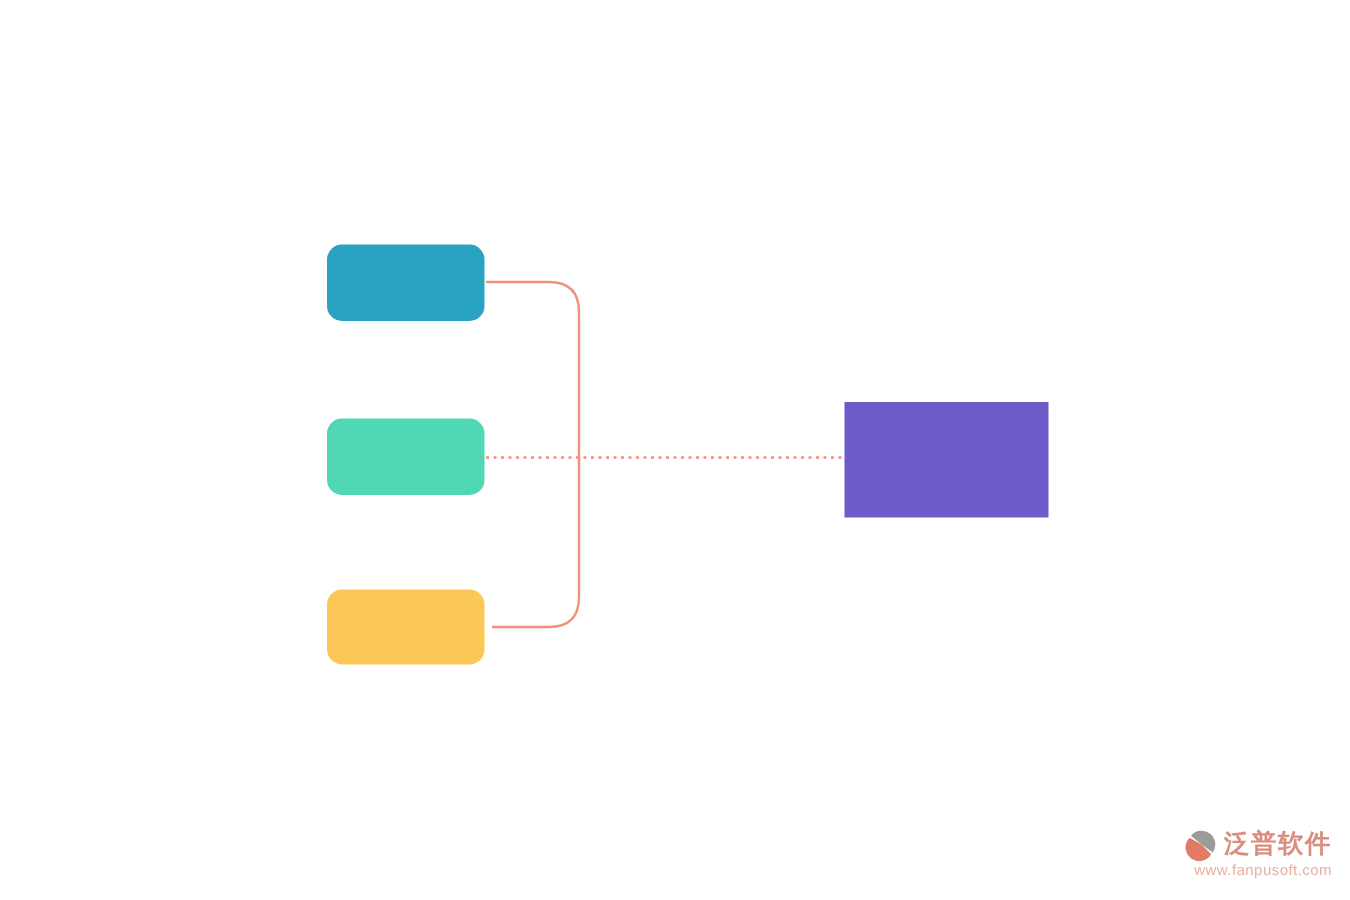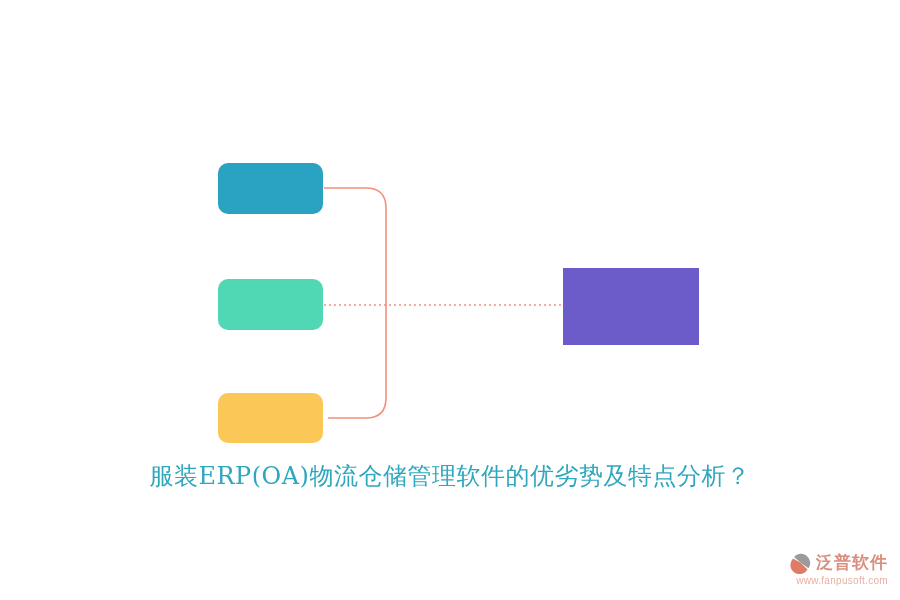--- a/index.html
+++ b/index.html
@@ -94,21 +94,20 @@
   </svg>
 
   <div class="node node-rounded" id="node-top" style="background-color: rgb(42, 162, 194);"></div>
 
   <div class="node node-rounded" id="node-middle" style="background-color: rgb(80, 216, 180);"></div>
 
   <div class="node node-rounded" id="node-bottom" style="background-color: rgb(251, 199, 87);"></div>
 
   <div class="node" id="node-right" style="background-color: rgb(108, 92, 201);"></div>
 
-  <div class="title" style="color: rgb(47, 167, 190);">服装ERP(OA)物流仓储管理软件的优劣势及特点分析？</div>
 
   <div class="logo">
     <div class="logo-row">
       <span class="logo-icon">
         <svg viewBox="0 0 24 24" width="22" height="22" xmlns="http://www.w3.org/2000/svg">
           <path d="M12 12 L4.34 5.57 A10 10 0 0 1 20.19 17.74 Z" fill="#9B9B9B"></path>
           <path d="M12 12 L19.07 19.07 A10 10 0 1 1 3.34 7 Z" fill="#E07B66"></path>
         </svg>
       </span>
       <span class="logo-name" style="color: rgb(217, 142, 127);">泛普软件</span>

